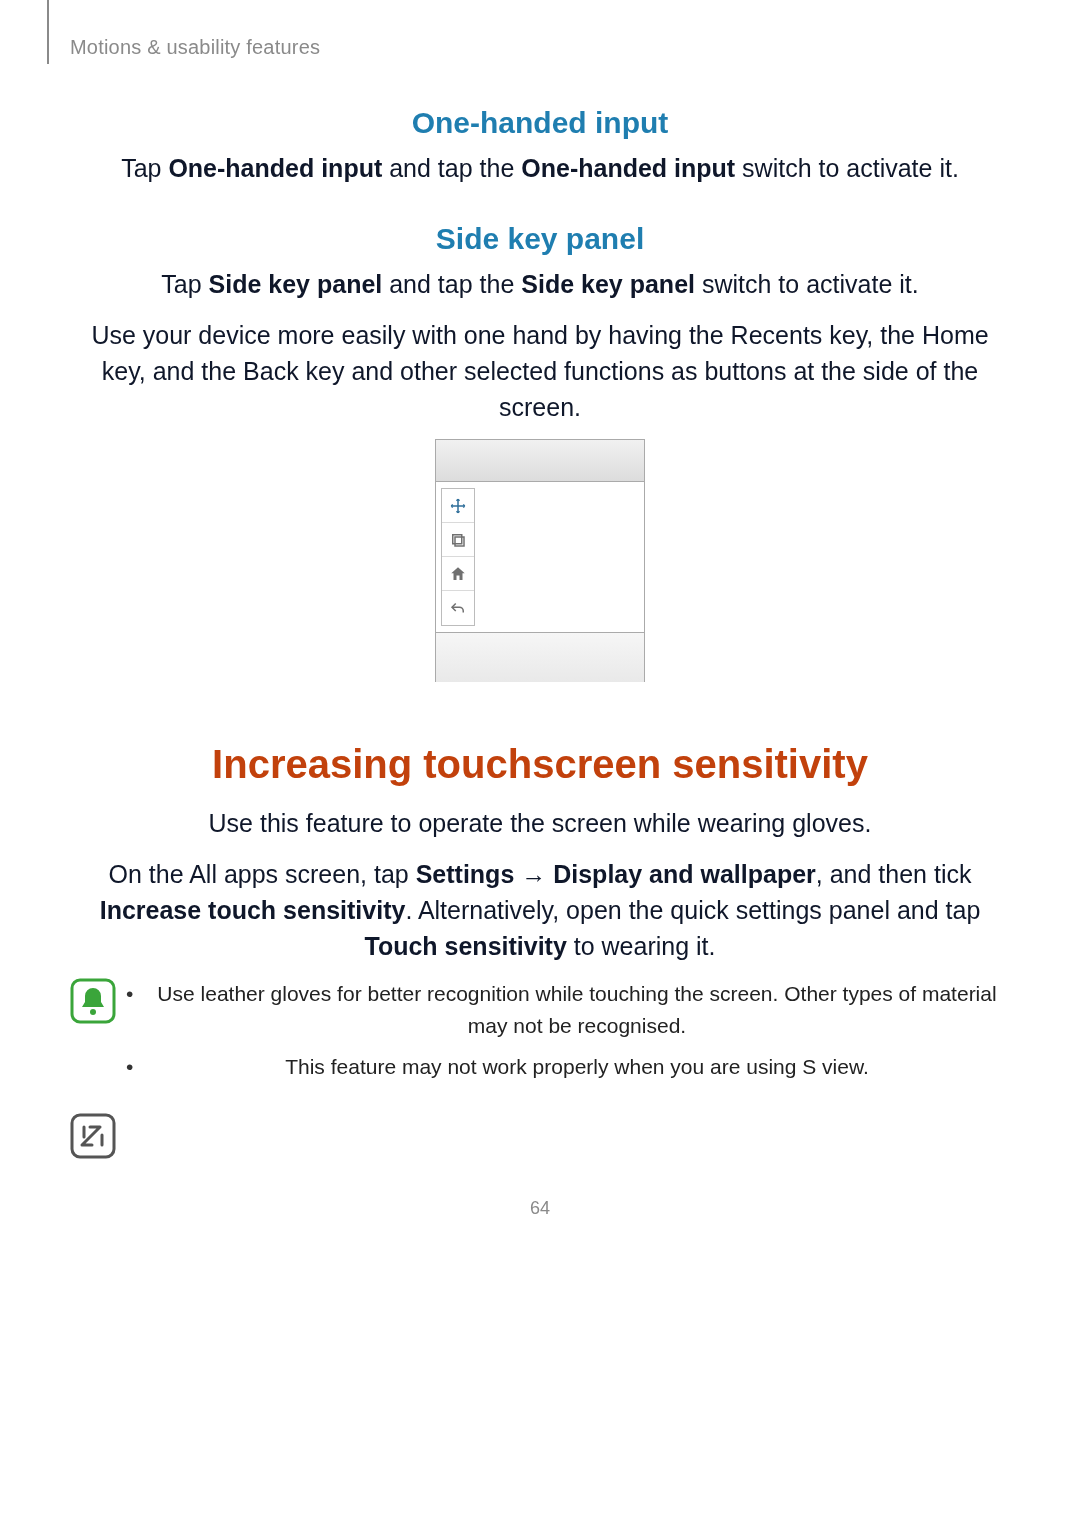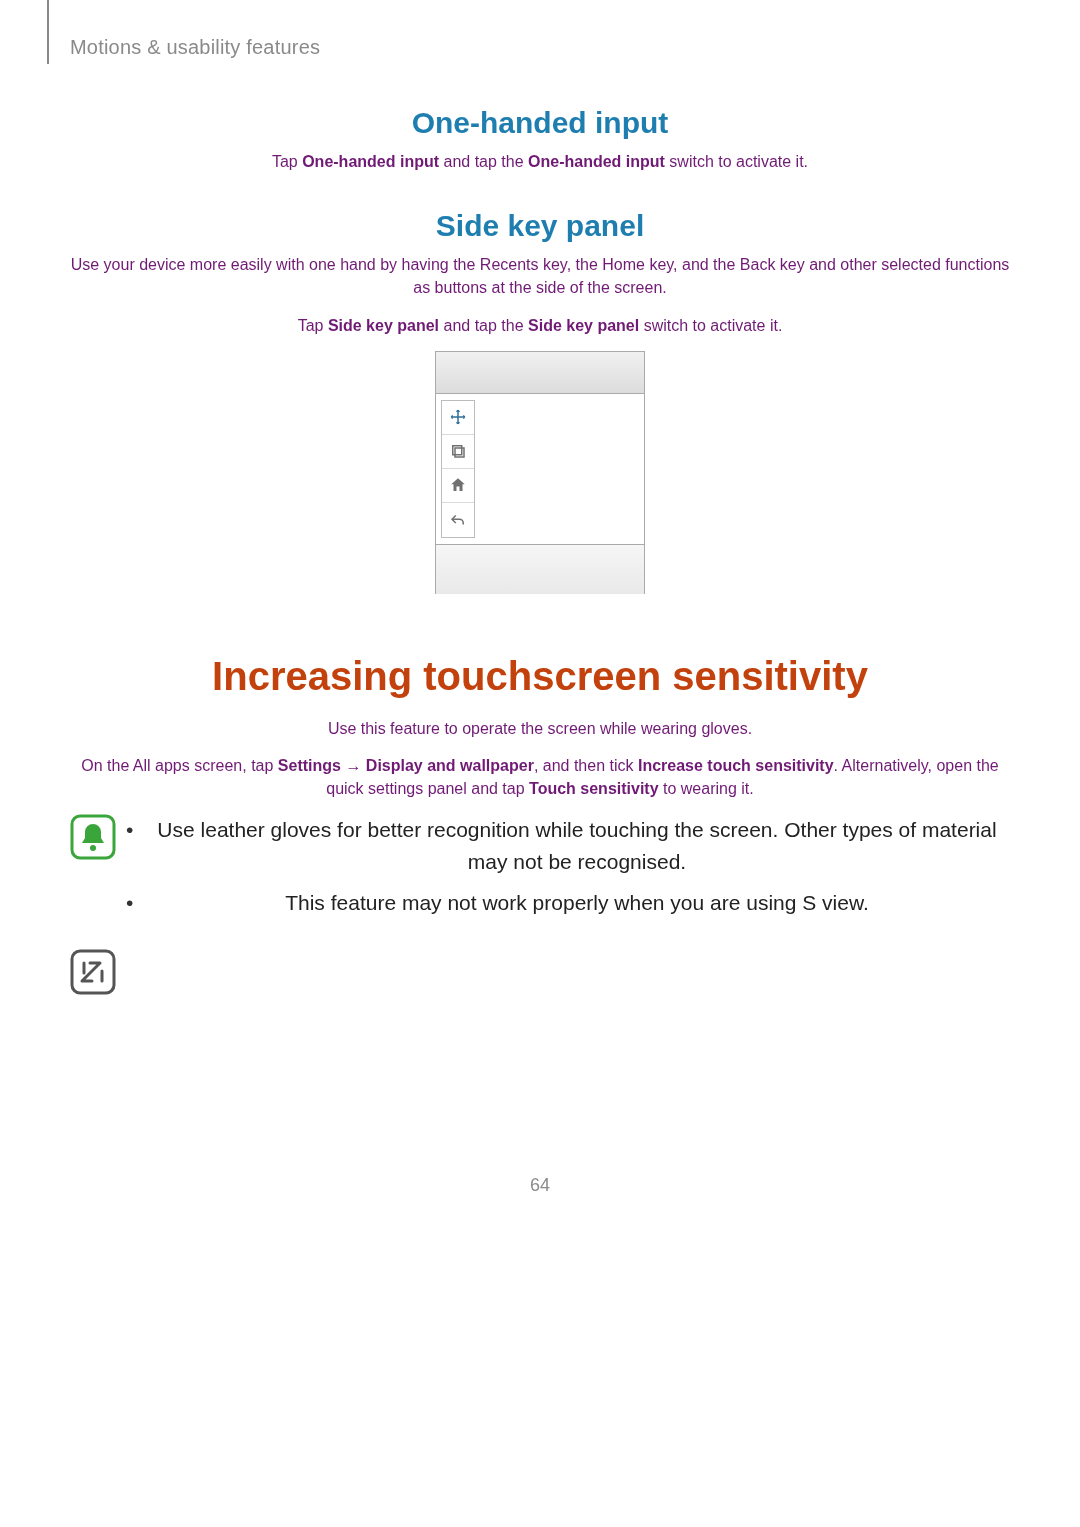--- a/index.html
+++ b/index.html
@@ -42,24 +42,24 @@
     text-align: center;
   }
 
   .h2 {
     color: #1f7eb0;
     font-weight: 700;
     font-size: 30px;
     margin: 6px 0 10px 0;
   }
   .p {
-    font-size: 16px;
+    font-size: 25px;
     line-height: 1.45;
     margin: 6px 0 14px 0;
-    color: #701a75;
+    color: #0f172a;
   }
   .p .bold { font-weight: 700; }
   .h1 {
     color: #c2410c;
     font-weight: 700;
     font-size: 40px;
     margin: 60px 0 18px 0;
   }
 
   .arrow-left, .arrow-right {
@@ -146,21 +146,21 @@
   .bullets li::before {
     content: "•";
     position: absolute;
     left: 4px;
     top: 0;
     color: #333;
   }
 
   .page-num {
     position: absolute;
-    bottom: 60px;
+    bottom: 37px;
     left: 0; right: 0;
     text-align: center;
     font-size: 18px;
     color: #8a8a8a;
   }
 </style>
 </head>
 <body>
 
 <div class="page">
@@ -171,25 +171,25 @@
 
     <div class="h2">One-handed input</div>
 
     <div class="p">
       <span>Tap </span><span class="bold">One-handed input</span><span> and tap the </span><span class="bold">One-handed input</span><span> switch to activate it.</span>
     </div>
 
 
     <div class="h2" style="margin-top:36px">Side key panel</div>
 
-    <div class="p">Use your device more easily with one hand by having the Recents key, the Home key, and the Back key and other selected functions as buttons at the side of the screen.</div>
-
     <div class="p">
       <span>Tap </span><span class="bold">Side key panel</span><span> and tap the </span><span class="bold">Side key panel</span><span> switch to activate it.</span>
     </div>
+
+    <div class="p">Use your device more easily with one hand by having the Recents key, the Home key, and the Back key and other selected functions as buttons at the side of the screen.</div>
 
     <div class="mock">
       <div class="mock-status"></div>
       <div class="mock-mid">
         <div class="mock-panel">
           <div class="ic">
             <svg viewBox="0 0 24 24" fill="none" stroke="#2f6f9a" stroke-width="2">
               <path d="M12 3v18M3 12h18"></path>
               <path d="M12 3l-2 2M12 3l2 2M12 21l-2-2M12 21l2-2M3 12l2-2M3 12l2 2M21 12l-2-2M21 12l-2 2"></path>
             </svg>

